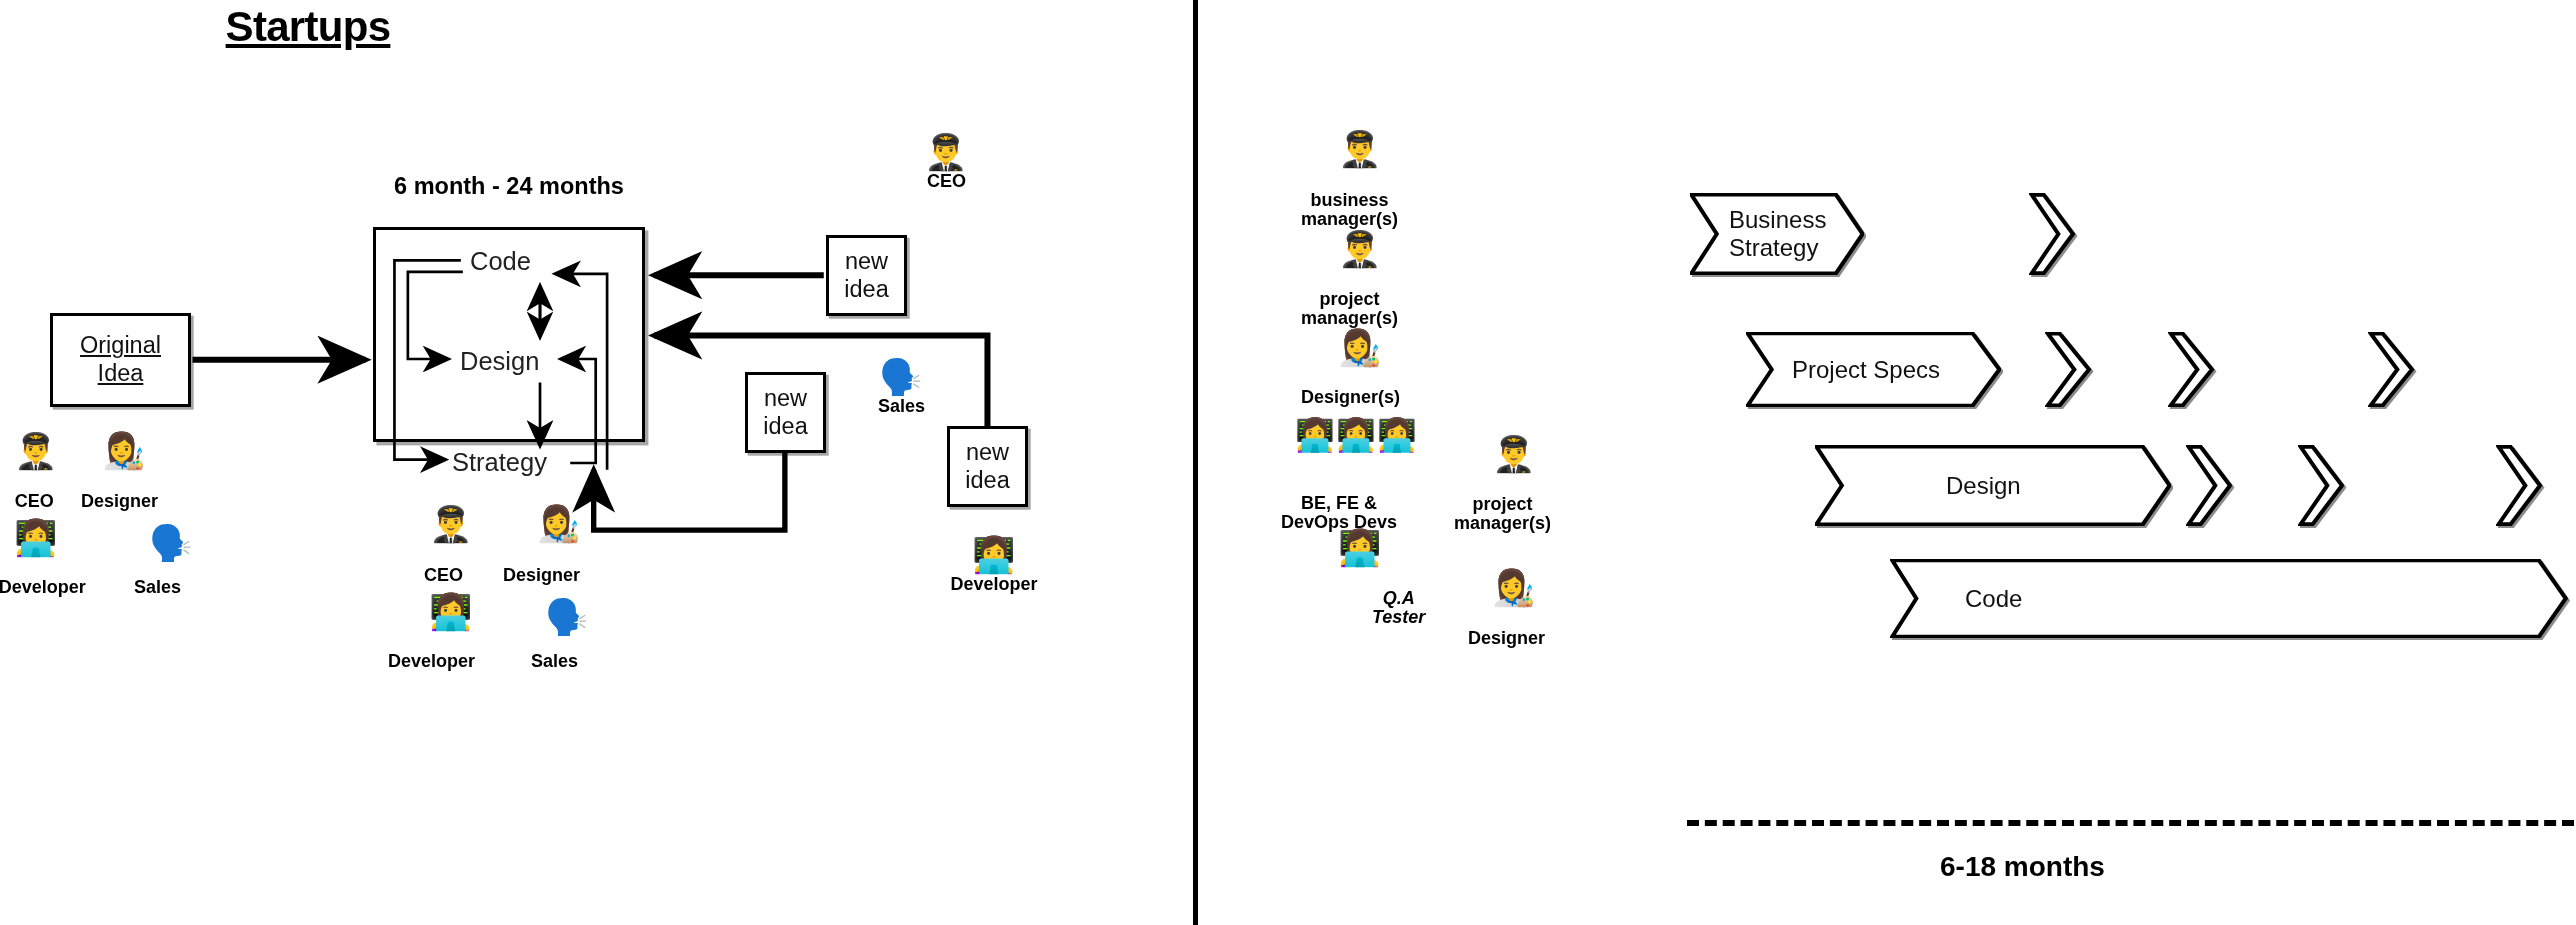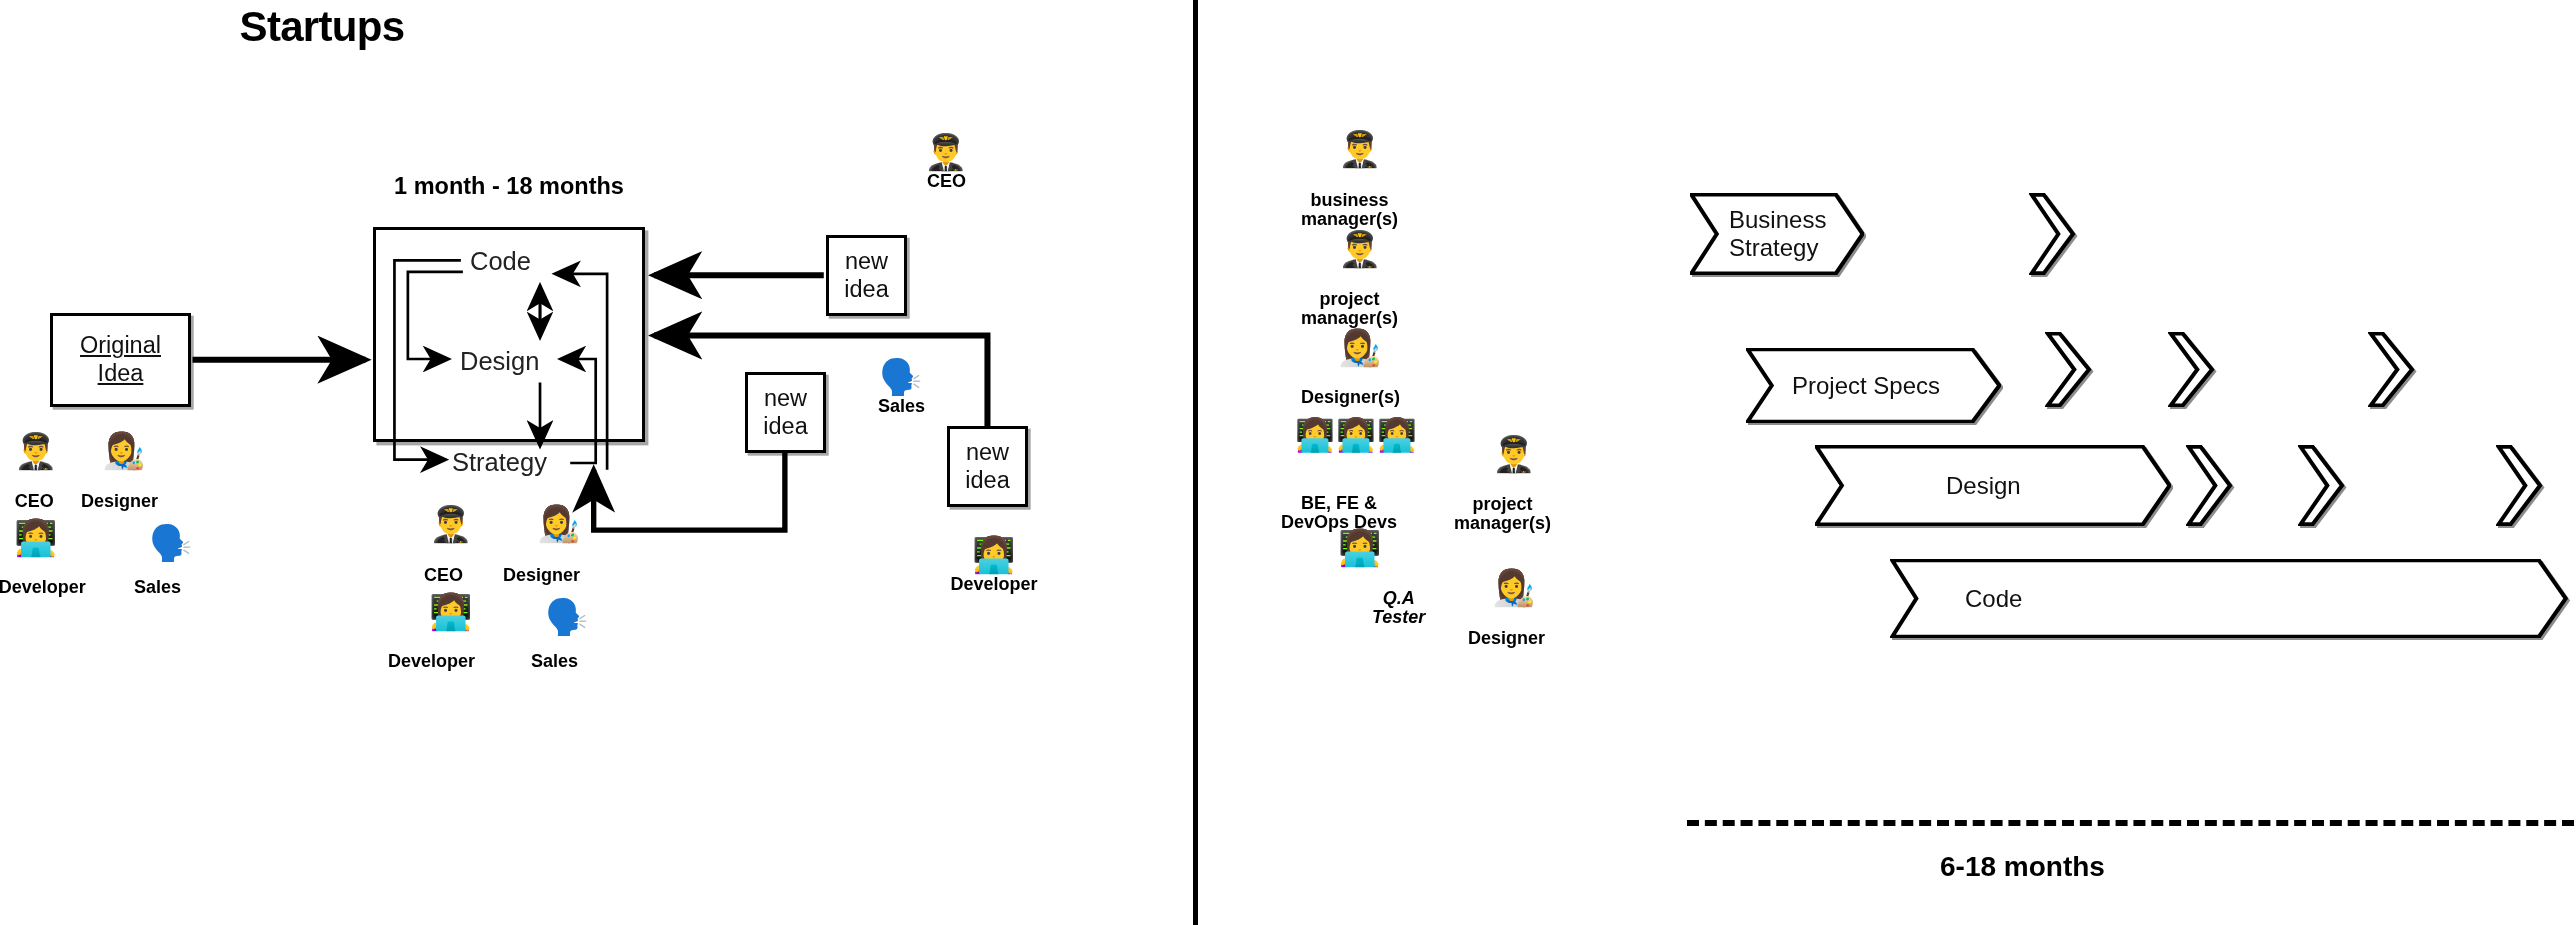--- a/index.html
+++ b/index.html
@@ -156,25 +156,25 @@
     font-size: 28px;
     font-weight: bold;
     white-space: nowrap;
   }
 </style>
 </head>
 <body>
 
 <div id="canvas">
 
-  <div class="panel-title" style="left:188px; top:2.7px; width:268px;">Startups</div>
+  <div class="panel-title" style="left:174px; top:2.7px; width:268px;text-decoration:underline;">Startups</div>
 
   <div id="divider"></div>
 
-  <div class="abs" style="left:373px; top:173px; width:272px; text-align:center; font-size:23.5px; font-weight:bold;">1 month - 18 months</div>
+  <div class="abs" style="left:373px; top:173px; width:272px; text-align:center; font-size:23.5px; font-weight:bold;">6 month - 24 months</div>
 
   <div class="box" id="original-idea-box" style="left:50px; top:313px; width:141px; height:94px;text-decoration:underline;">
     <span style="white-space:pre-line;">Original
 Idea</span>
   </div>
 
   <div id="loop-box"></div>
   <div class="loop-label" style="left:470px; top:247px;">Code</div>
   <div class="loop-label" style="left:460px; top:347px;">Design</div>
   <div class="loop-label" style="left:452px; top:448px;">Strategy</div>
@@ -300,21 +300,21 @@
     </svg>
     <div class="chev-text" style="padding-left:39px; line-height:1.15; white-space:pre-line;">Business
 Strategy</div>
   </div>
   <div class="chev" style="left:2029px; top:193px;">
     <svg width="48" height="82" viewBox="0 0 72 122">
       <path d="M4,2 L22,2 L66,61 L22,120 L4,120 L44,61 Z" fill="#fff" stroke="#000" stroke-width="6"></path>
     </svg>
   </div>
 
-  <div class="chev" style="left:1746px; top:348px;">
+  <div class="chev" style="left:1746px; top:332px;">
     <svg width="255" height="75" viewBox="0 0 380 112">
       <path d="M2,2 L338,2 L378,56 L338,110 L2,110 L38,56 Z" fill="#fff" stroke="#000" stroke-width="6"></path>
     </svg>
     <div class="chev-text" style="padding-left:46px;">Project Specs</div>
   </div>
   <div class="chev" style="left:2045px; top:332px;">
     <svg width="48" height="75" viewBox="0 0 72 112">
       <path d="M4,2 L22,2 L66,56 L22,110 L4,110 L44,56 Z" fill="#fff" stroke="#000" stroke-width="6"></path>
     </svg>
   </div>

